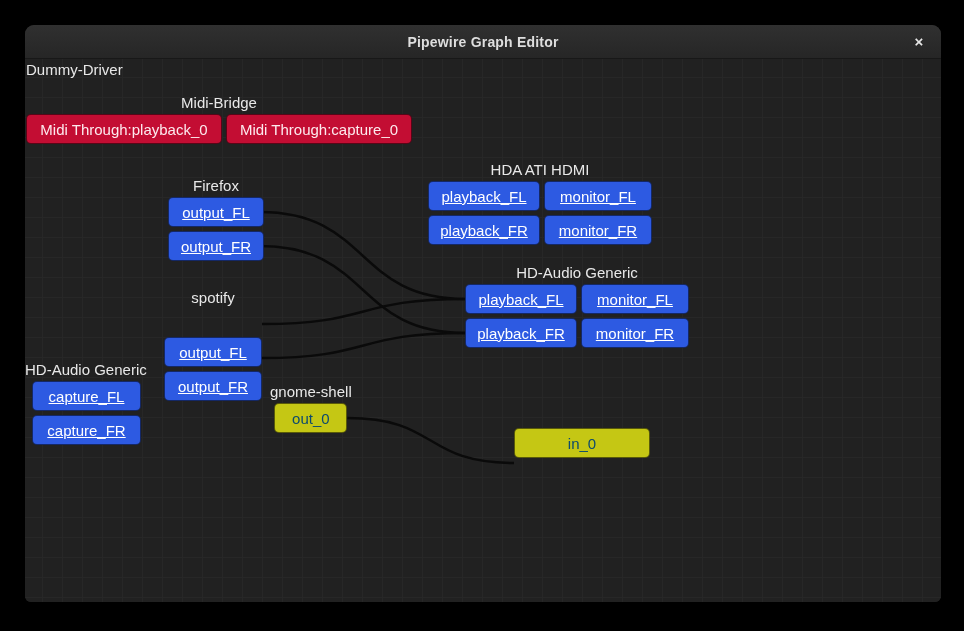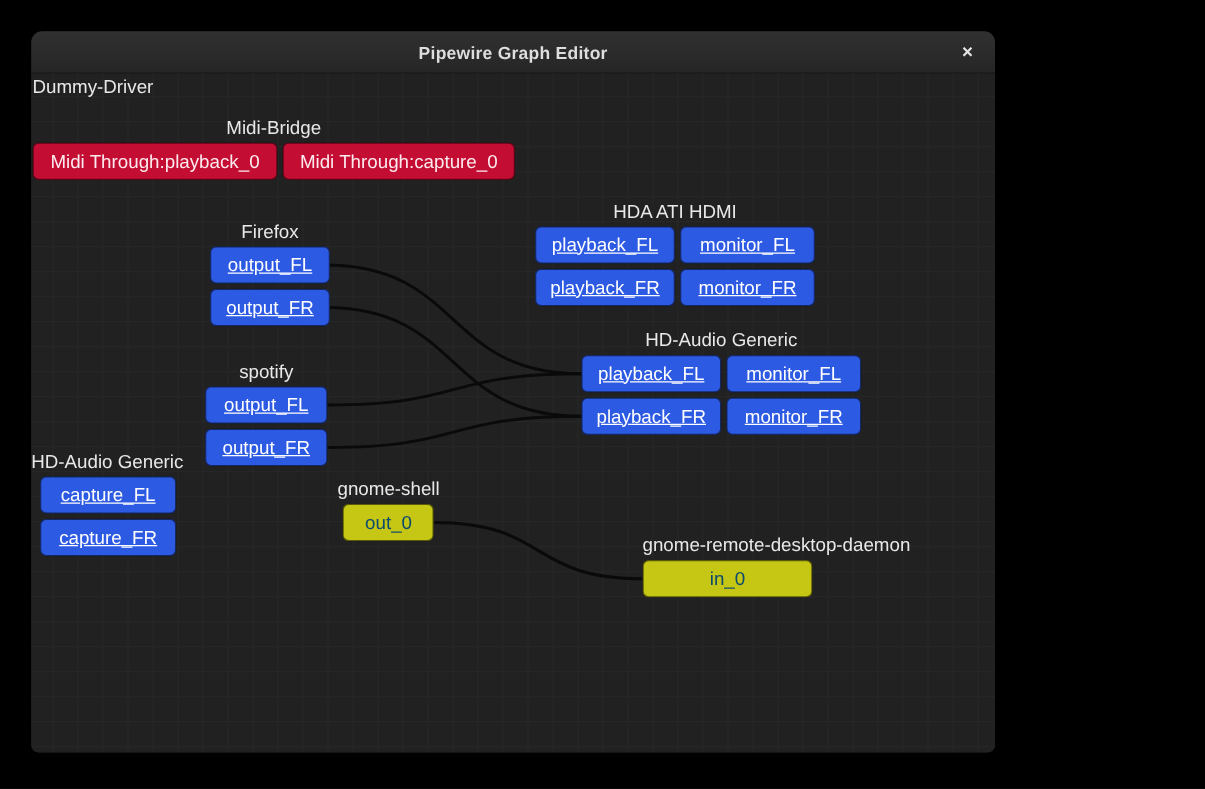--- a/index.html
+++ b/index.html
@@ -3,21 +3,21 @@
 <meta charset="utf-8">
 <style>
   html,body{margin:0;padding:0;}
   body{
     width:964px;height:631px;
     background:#000;
     font-family:"Liberation Sans","DejaVu Sans",sans-serif;
     position:relative;overflow:hidden;
   }
   .window{
-    position:absolute;left:25px;top:25px;width:771px;height:577px;
+    position:absolute;left:25px;top:25px;width:916px;height:577px;
     border-radius:9px 9px 6px 6px;overflow:hidden;
     background:#212121;
     box-shadow:0 4px 18px rgba(0,0,0,.8);
   }
   .titlebar{
     height:33px;
     background:linear-gradient(180deg,#303030,#262626);
     border-bottom:1px solid #181818;
     position:relative;
     display:flex;align-items:center;justify-content:center;
@@ -67,21 +67,21 @@
 
   .n-dummy   {left:1px;  top:2px;align-items:flex-start;}
   .n-midi    {left:1px;  top:35px;}
   .n-midi    .ports{grid-template-columns:196px 186px;}
   .n-firefox {left:143px;top:118px;}
   .n-firefox .ports{grid-template-columns:96px;}
   .n-hda     {left:403px;top:102px;}
   .n-hda     .ports{grid-template-columns:112px 108px;}
   .n-hdaout  {left:440px;top:205px;}
   .n-hdaout  .ports{grid-template-columns:112px 108px;}
-  .n-spotify {left:139px;top:230px;}
+  .n-spotify {left:139px;top:230px;gap:28px;}
   .n-spotify .ports{grid-template-columns:98px;}
   .n-capture {left:0px;  top:302px;}
   .n-capture .ports{grid-template-columns:109px;margin-left:7px;}
   .n-gshell  {left:245px;top:324px;}
   .n-gshell  .ports{grid-template-columns:73px;}
   .n-grd     {left:489px;top:369px;}
   .n-grd     .ports{grid-template-columns:136px;}
 </style>
 </head>
 <body>
@@ -161,20 +161,19 @@
     </div>
 
     <div class="node n-gshell">
       <div class="node-title">gnome-shell</div>
       <div class="ports">
         <div class="port p-video">out_0</div>
       </div>
     </div>
 
     <div class="node n-grd align-start">
-      <div class="node-title">gnome-remote-desktop-daemon</div>
       <div class="ports">
         <div class="port p-video">in_0</div>
       </div>
     </div>
 
   </div>
 </div>
 
 </body></html>

